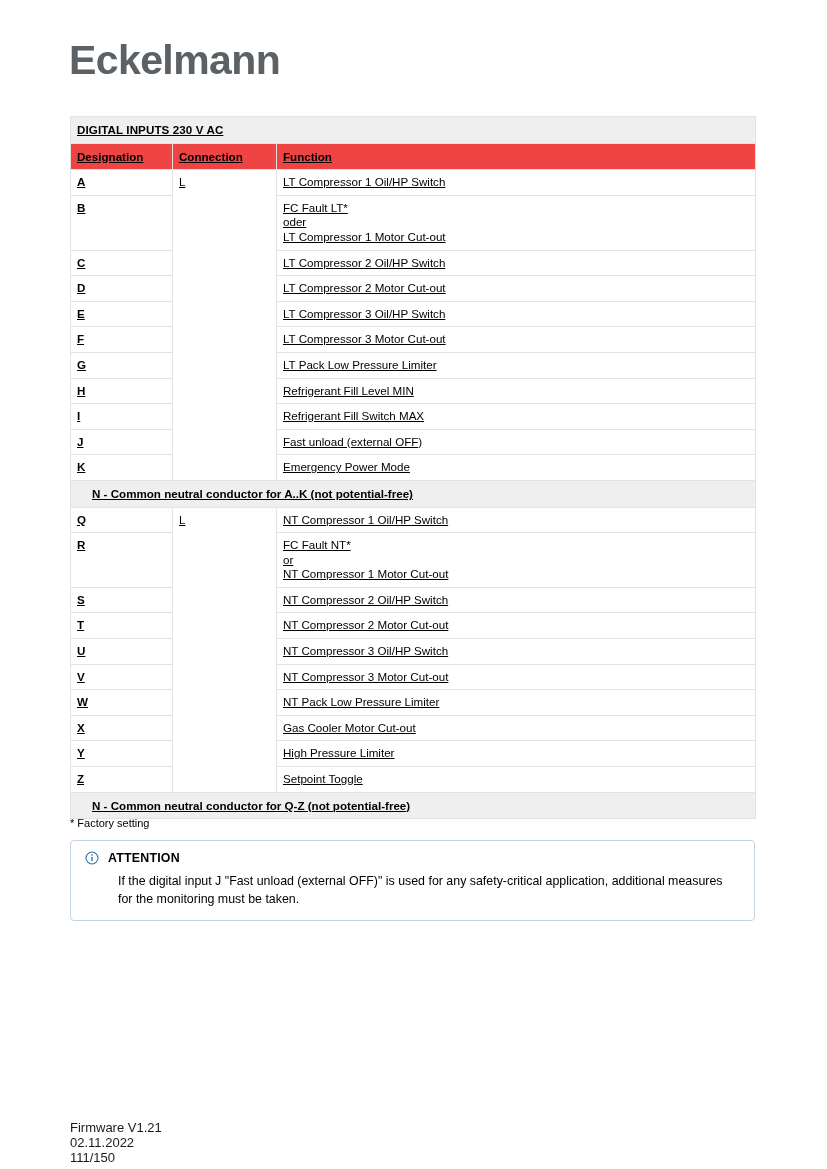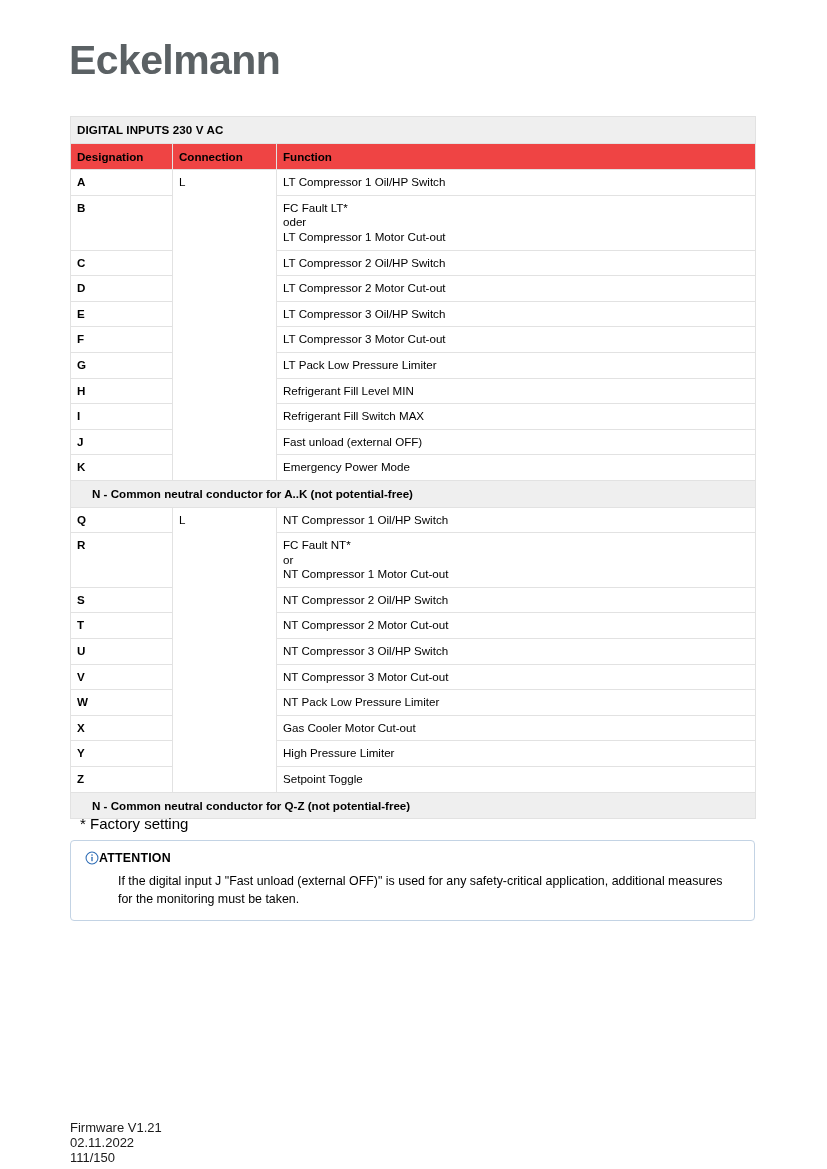--- a/index.html
+++ b/index.html
@@ -37,20 +37,21 @@
     line-height: 48px;
     font-family: "Liberation Sans", sans-serif;
   }
 
   
   .table-wrap {
     position: absolute;
     left: 70px;
     top: 116px;
     width: 685px;
+    text-decoration: underline;
   }
   table.inputs {
     width: 685px;
     border-collapse: collapse;
     table-layout: fixed;
     font-size: 11.6px;
   }
   table.inputs td, table.inputs th {
     border: 1px solid #e2e2e2;
     padding: 5px 7px 5px 6px;
@@ -93,42 +94,43 @@
     font-weight: bold;
     height: 25px;
     padding-top: 6px;
     padding-left: 21px;
   }
   .fn-line { display: block; }
 
   
   .footnote {
     position: absolute;
-    left: 80px;
+    left: 70px;
     top: 815px;
-    font-size: 15px;
+    font-size: 11px;
     color: #000;
     line-height: 17px;
   }
 
   
   .callout {
     position: absolute;
     left: 70px;
     top: 840px;
     width: 685px;
     min-height: 78px;
     border: 1px solid #c3d3e4;
     border-radius: 4px;
     background: #ffffff;
     padding: 10px 14px 12px 14px;
   }
   .callout-head {
     display: flex;
     align-items: center;
+    gap: 9px;
     margin-bottom: 7px;
   }
   .info-icon {
     width: 14px;
     height: 14px;
     flex: 0 0 14px;
     display: block;
   }
   .callout-title {
     font-size: 12.4px;

